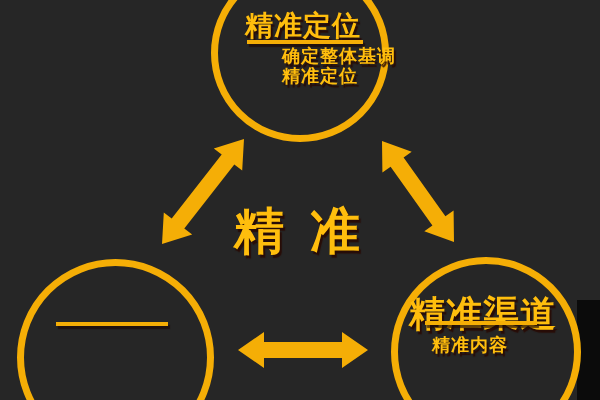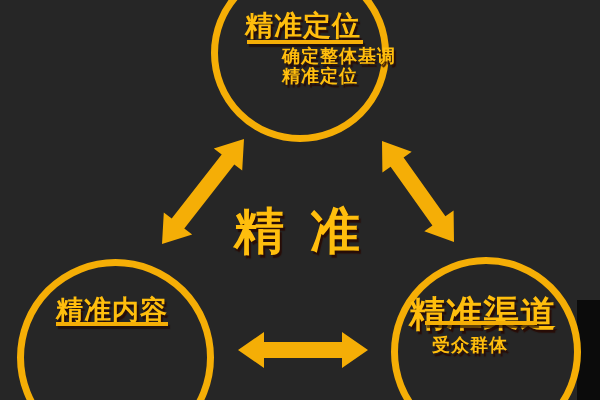--- a/index.html
+++ b/index.html
@@ -77,22 +77,21 @@
 
   <div class="node-title title-top">精准定位</div>
   <div class="underline ul-top"></div>
   <div class="node-lines lines-top">
     <div>确定整体基调</div>
     <div>精准定位</div>
   </div>
 
   <div class="center-label">精  准</div>
 
-  <div class="node-title title-left">精准内容</div>
   <div class="underline ul-left"></div>
 
   <div class="node-title title-right">精准渠道</div>
   <div class="underline ul-right"></div>
   <div class="node-lines lines-right">
-    <div>受众群体</div>
+    <div>精准内容</div>
   </div>
 
 </div>
 
 </body></html>

